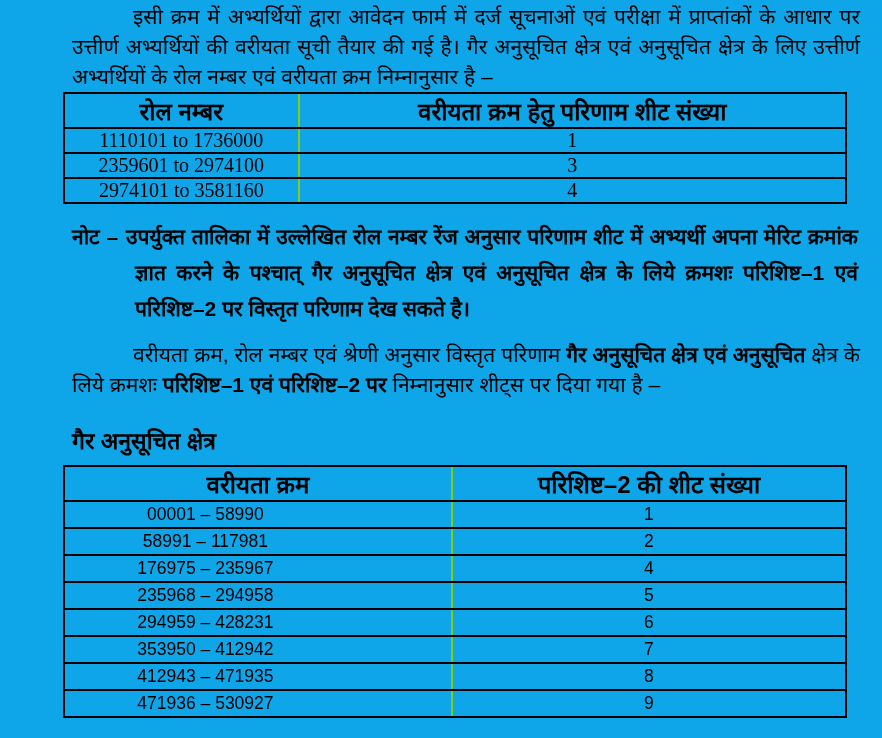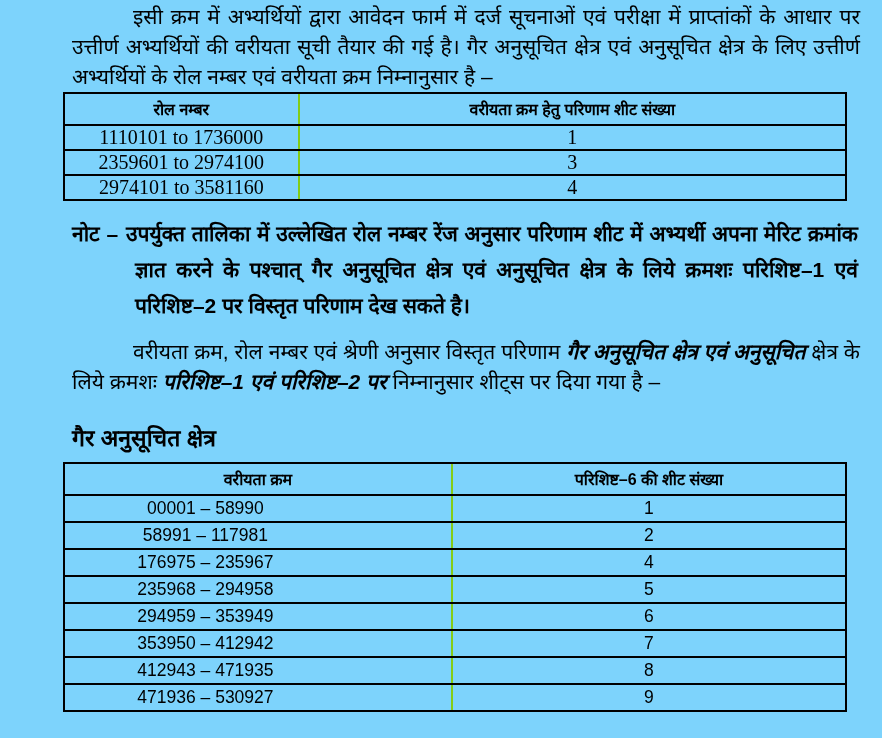--- a/index.html
+++ b/index.html
@@ -9,51 +9,51 @@
     color: #000000;
     font-family: "Liberation Sans", "DejaVu Sans", sans-serif;
   }
   .page {
     position: relative;
     width: 882px;
     height: 738px;
     box-sizing: border-box;
     padding-top: 2px;
     overflow: hidden;
-    background: #7dd3fc;
+    background: #0ea5e9;
   }
   .para {
     margin: 0 22px 0 72px;
     font-size: 21px;
     line-height: 30px;
     text-align: justify;
   }
   .para.first-indent { text-indent: 61px; }
-  .bold { font-weight: bold; font-style: italic; }
+  .bold { font-weight: bold; }
 
   table {
     border-collapse: collapse;
     table-layout: fixed;
     margin-left: 63px;
     width: 784px;
     text-align: center;
   }
   th, td {
     border-top: 2px solid #000;
     border-bottom: 2px solid #000;
     padding: 0;
     vertical-align: middle;
     text-align: center;
   }
   table { border: 2px solid #000; }
   th + th, td + td { border-left: 2px solid #84cc16; }
 
   th {
     font-weight: bold;
-    font-size: 16px;
+    font-size: 24px;
     height: 30px;
     font-family: "Liberation Sans", "DejaVu Sans", sans-serif;
   }
   #roll-table { margin-top: 0; }
   #roll-table col.c1 { width: 30%; }
   #roll-table col.c2 { width: 70%; }
   #roll-table tbody td {
     height: 22px;
     font-family: "Liberation Serif", "DejaVu Serif", serif;
     font-size: 20px;
@@ -135,42 +135,42 @@
   <h2 class="section-heading">गैर अनुसूचित क्षेत्र</h2>
 
   <table id="priority-table">
     <colgroup>
         <col class="c1">
         <col class="c2">
       </colgroup>
     <thead>
       <tr>
         <th>वरीयता क्रम</th>
-        <th>परिशिष्ट–6 की शीट संख्या</th>
+        <th>परिशिष्ट–2 की शीट संख्या</th>
       </tr>
     </thead>
     <tbody>
         <tr>
           <td>00001 – 58990</td>
           <td>1</td>
         </tr>
         <tr>
           <td>58991 – 117981</td>
           <td>2</td>
         </tr>
         <tr>
           <td>176975 – 235967</td>
           <td>4</td>
         </tr>
         <tr>
           <td>235968 – 294958</td>
           <td>5</td>
         </tr>
         <tr>
-          <td>294959 – 353949</td>
+          <td>294959 – 428231</td>
           <td>6</td>
         </tr>
         <tr>
           <td>353950 – 412942</td>
           <td>7</td>
         </tr>
         <tr>
           <td>412943 – 471935</td>
           <td>8</td>
         </tr>

